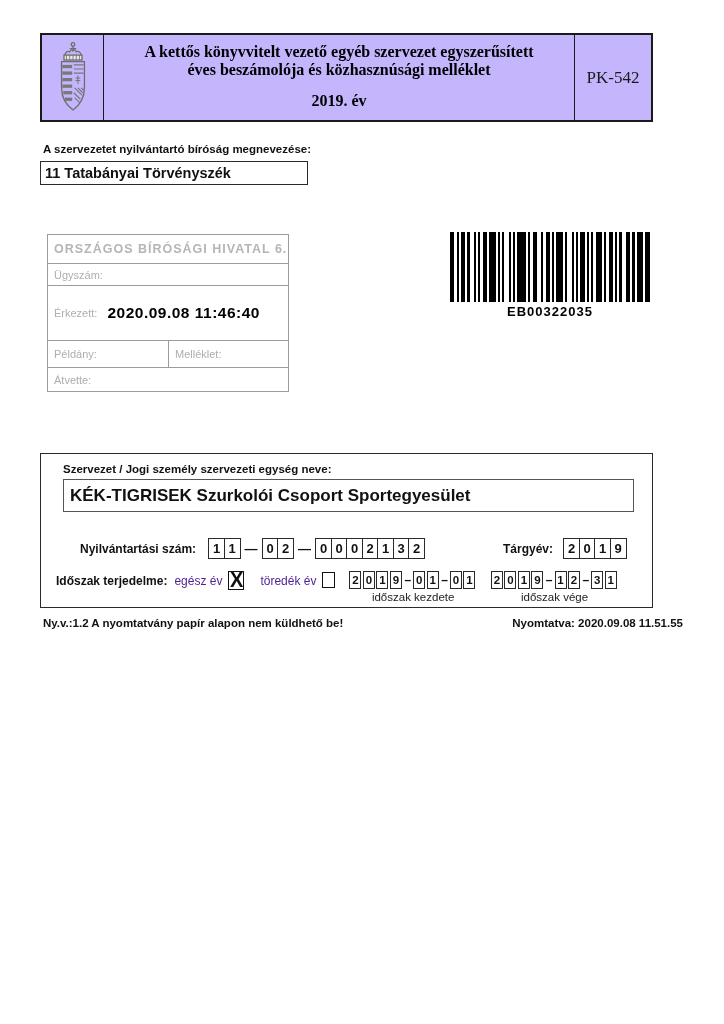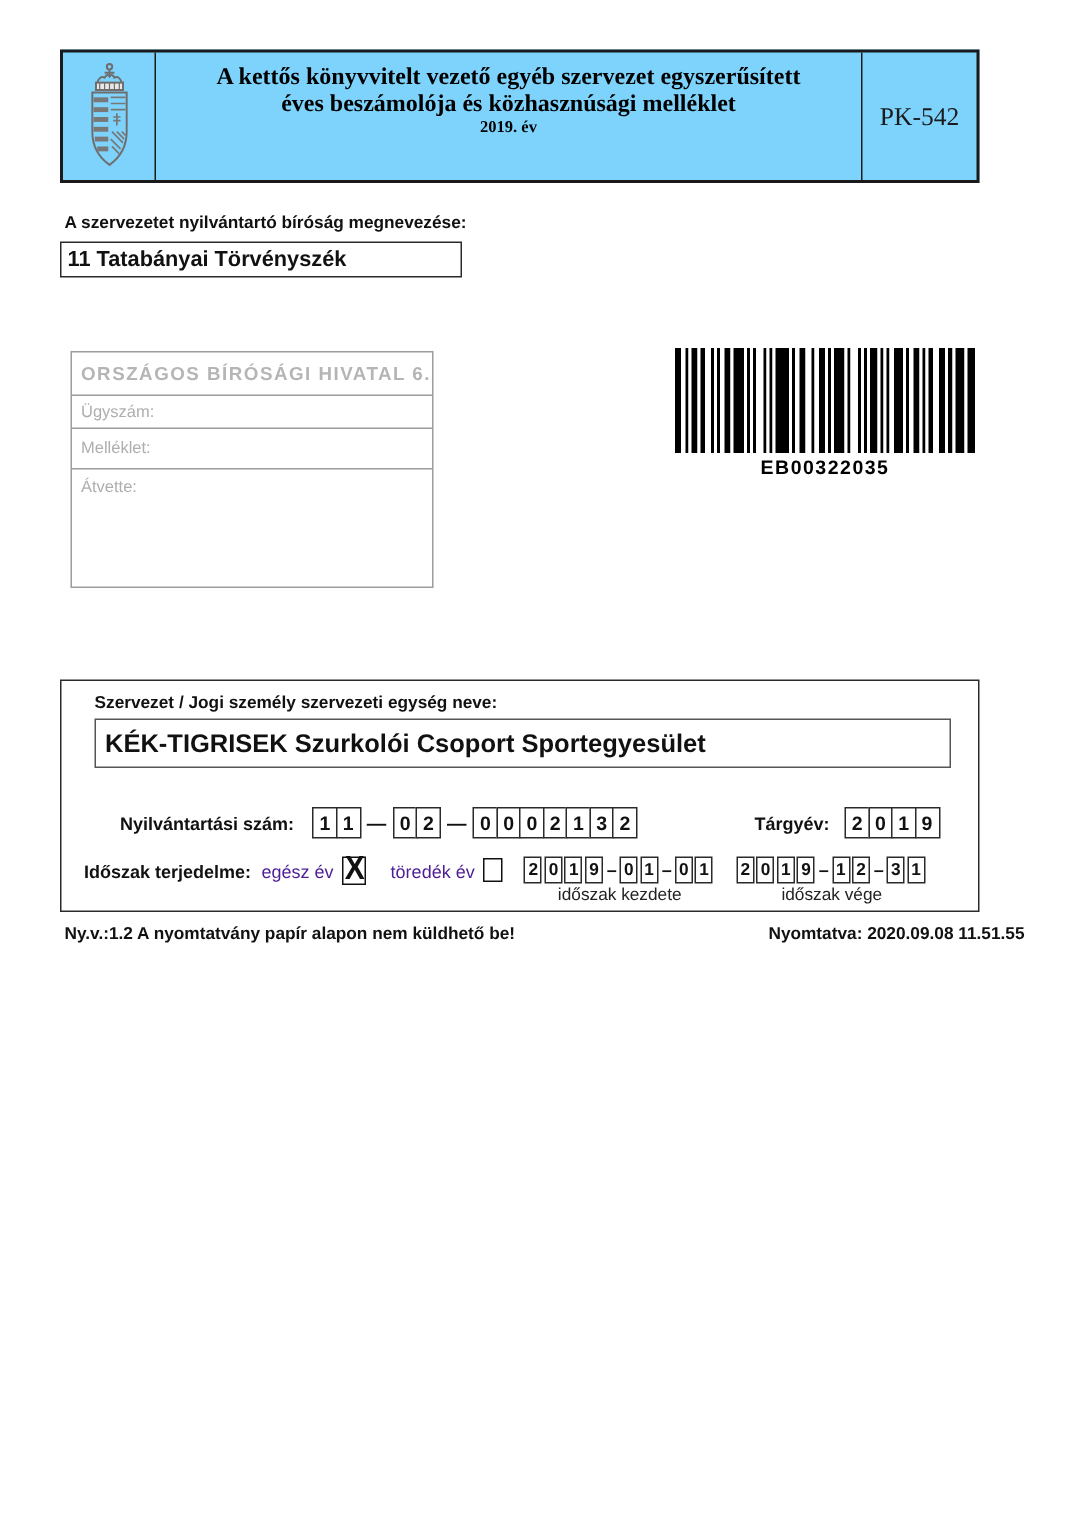--- a/index.html
+++ b/index.html
@@ -1,25 +1,25 @@
 <!DOCTYPE html>
 <html><head>
 <meta charset="utf-8">
 <style>
   * { margin:0; padding:0; box-sizing:border-box; }
   html,body { width:724px; height:1024px; background:#ffffff; overflow:hidden; }
   body { font-family:"Liberation Sans", sans-serif; color:#111; position:relative; }
   .abs { position:absolute; }
 
   
-  .header-box { left:40px; top:33px; width:613px; height:89px; border:2px solid #1a1a1a; display:flex; background:#7dd3fc; }
+  .header-box { left:40px; top:33px; width:613px; height:89px; border:2px solid #1a1a1a; display:flex; background:#c4b5fd; }
   .logo-cell { width:61px; display:flex; align-items:center; justify-content:center; }
   .title-cell { flex:1; border-left:1.5px solid #1a1a1a; border-right:1.5px solid #1a1a1a; text-align:center; padding-top:8px; font-family:"Liberation Serif", serif; font-weight:bold; }
   .title-line { font-size:16px; line-height:18px; color:#000; }
-  .title-year { font-size:11px; color:#000;font-family:Liberation Serif, serif; }
+  .title-year { font-size:16px; margin-top:13px; color:#000;font-family:Liberation Serif, serif; }
   .pk-cell { width:76px; display:flex; align-items:center; justify-content:center; font-family:"Liberation Serif", serif; font-size:17px; color:#1a1a1a; }
 
   
   .court-label { left:43px; top:143px; font-size:11.5px; font-weight:bold; }
   .court-box { left:40px; top:161px; width:268px; height:24px; border:1.5px solid #2a2a2a; display:flex; align-items:center; padding-left:4px; font-size:14.5px; font-weight:bold; }
 
   
   .stamp { left:47px; top:234px; width:242px; height:158px; border:1.2px solid #9c9c9c; color:#aeaeae; background:#fff; }
   .stamp-row { border-bottom:1.2px solid #9c9c9c; display:flex; align-items:center; padding-left:6px; }
   .stamp-office { height:29px; font-size:12.5px; letter-spacing:1px; font-weight:bold; color:#b5b5b5; }
@@ -108,21 +108,26 @@
 </div>
 
 <div class="abs court-label">A szervezetet nyilvántartó bíróság megnevezése:</div>
 <div class="abs court-box">
   <span>11 Tatabányai Törvényszék</span>
 </div>
 
 <div class="abs stamp">
   <div class="stamp-row stamp-office">ORSZÁGOS BÍRÓSÁGI HIVATAL 6.</div>
   <div class="stamp-row stamp-case">Ügyszám:</div>
+  <div class="stamp-row stamp-received">
+    <span>Érkezett:</span>
+    <span class="val">2020.09.08 11:46:40</span>
+  </div>
   <div class="stamp-row stamp-two">
+    <span class="cell first">Példány:</span>
     <span class="cell">Melléklet:</span>
   </div>
   <div class="stamp-row stamp-last">Átvette:</div>
 </div>
 
 <div class="abs barcode">
   <div class="bars" id="barcode-bars">
       <span style="width: 4.34783px; background: rgb(0, 0, 0);"></span>
       <span style="width: 2.17391px; background: rgb(255, 255, 255);"></span>
       <span style="width: 2.17391px; background: rgb(0, 0, 0);"></span>

